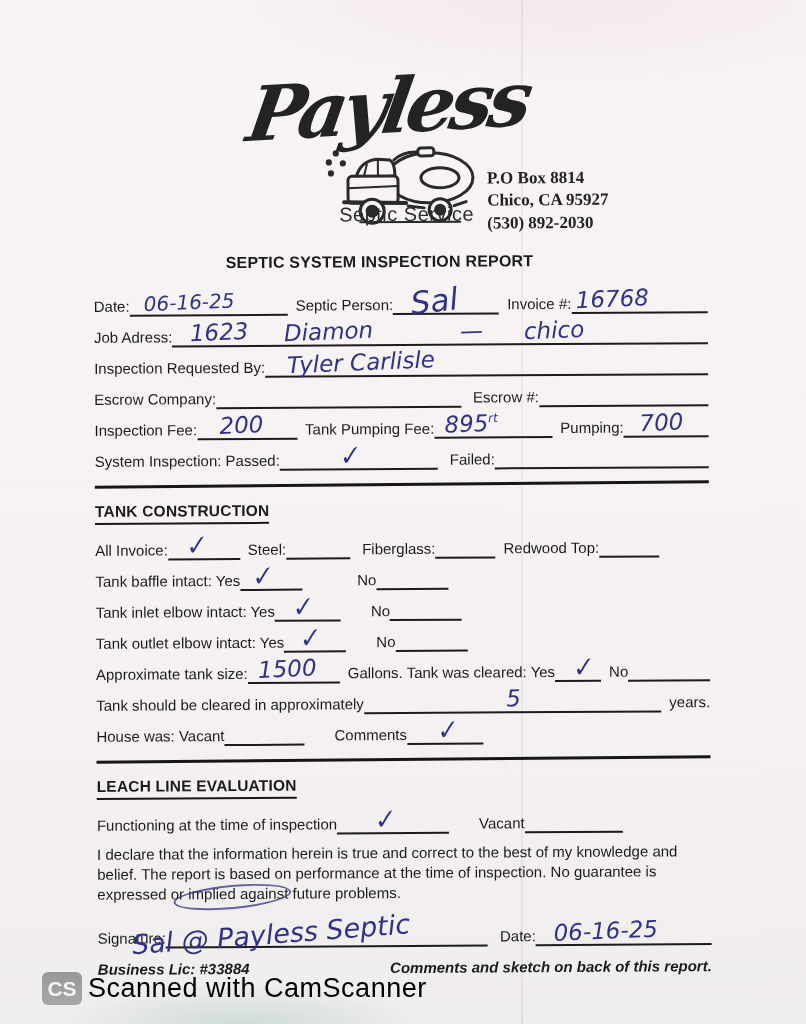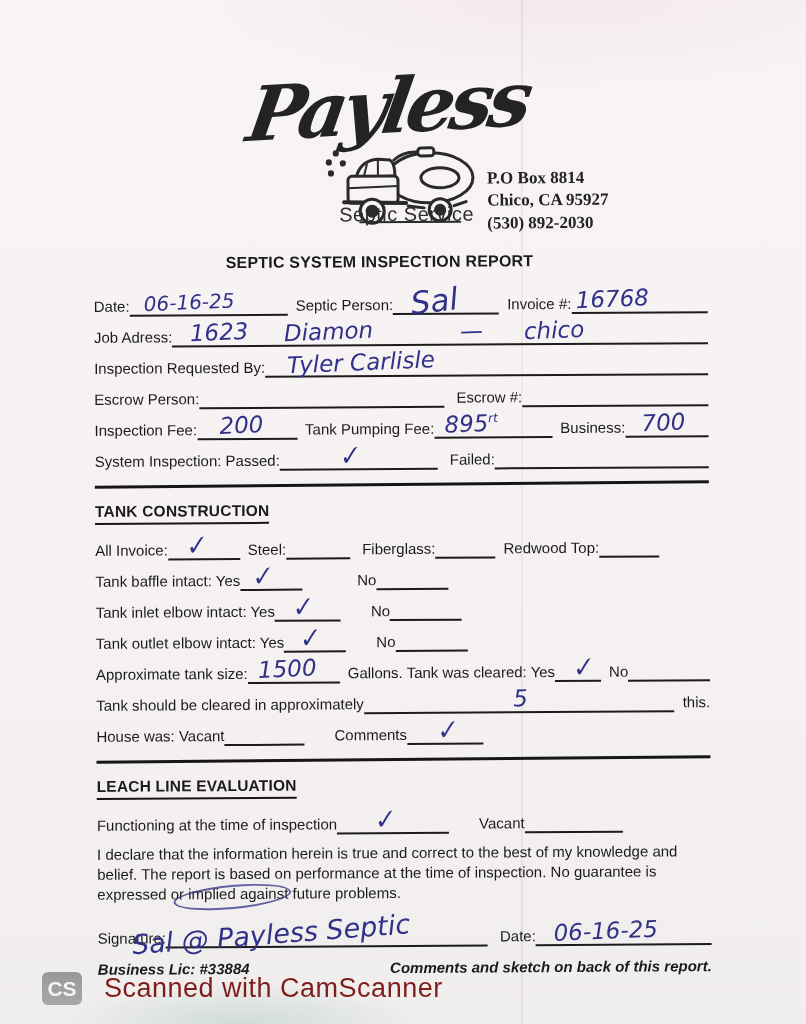--- a/index.html
+++ b/index.html
@@ -65,21 +65,21 @@
   }
   .sig-row { height:44px; }
   .sig { font-size:27px; bottom:-2px; left:-34px; transform:rotate(-4deg); }
   .footer-row { display:flex; justify-content:space-between; margin-top:12px; font-style:italic; font-weight:bold; font-size:15px; }
 
   .watermark { position:absolute; left:18px; top:972px; display:flex; align-items:center;padding-left:24px; }
   .cs-badge {
     width:40px; height:33px; background:linear-gradient(180deg,#989898,#a8a8a8); border-radius:6px;
     color:#f4f4f4; font-weight:bold; font-size:21px; display:flex; align-items:center; justify-content:center;
   }
-  .wm-text { margin-left:22px; font-size:27px; color:#7f1d1d; letter-spacing:0.5px; }
+  .wm-text { margin-left:6px; font-size:27px; color:#000000; letter-spacing:0.5px; }
 </style>
 </head>
 <body>
 
 <div class="crease"></div>
 
 <div class="sheet">
 
   <div class="logo-script">Payless</div>
   <div class="truck">
@@ -143,36 +143,36 @@
     </div>
 
     <div class="row">
       <span class="lbl">Inspection Requested By:</span>
       <span class="blank fill">
         <span class="hw hw-lg" style="left:22px">Tyler Carlisle</span>
       </span>
     </div>
 
     <div class="row">
-      <span class="lbl">Escrow Person:</span>
+      <span class="lbl">Escrow Company:</span>
       <span class="blank" style="width:245px"></span>
       <span class="lbl gap12">Escrow #:</span>
       <span class="blank fill"></span>
     </div>
 
     <div class="row">
       <span class="lbl">Inspection Fee:</span>
       <span class="blank" style="width:100px">
         <span class="hw hw-lg" style="left:22px">200</span>
       </span>
       <span class="lbl gap8">Tank Pumping Fee:</span>
       <span class="blank" style="width:118px">
         <span class="hw hw-lg" style="left:10px"><span>895</span><span class="sup">rt</span></span>
       </span>
-      <span class="lbl gap8">Business:</span>
+      <span class="lbl gap8">Pumping:</span>
       <span class="blank fill">
         <span class="hw hw-lg" style="left:16px">700</span>
       </span>
     </div>
 
     <div class="row">
       <span class="lbl">System Inspection: Passed:</span>
       <span class="blank" style="width:158px">
         <span class="check" style="left:60px">✓</span>
       </span>
@@ -237,21 +237,21 @@
       </span>
       <span class="lbl gap8">No</span>
       <span class="blank fill"></span>
     </div>
 
     <div class="row">
       <span class="lbl">Tank should be cleared in approximately</span>
       <span class="blank fill">
         <span class="hw hw-lg" style="left:48%">5</span>
       </span>
-      <span class="lbl gap8">this.</span>
+      <span class="lbl gap8">years.</span>
     </div>
 
     <div class="row">
       <span class="lbl">House was: Vacant</span>
       <span class="blank" style="width:80px"></span>
       <span class="lbl gap30">Comments</span>
       <span class="blank" style="width:76px">
         <span class="check" style="left:30px">✓</span>
       </span>
     </div>

